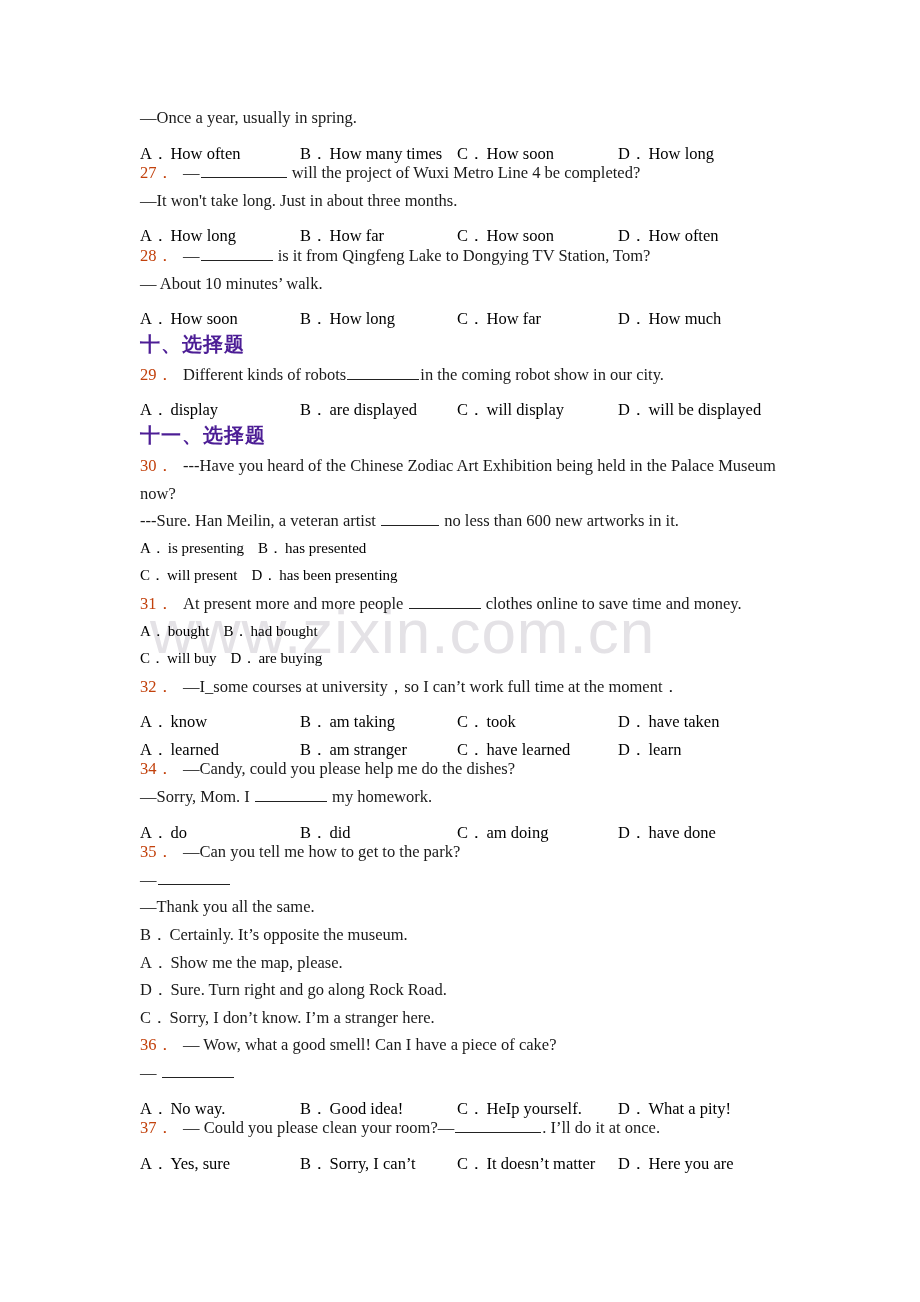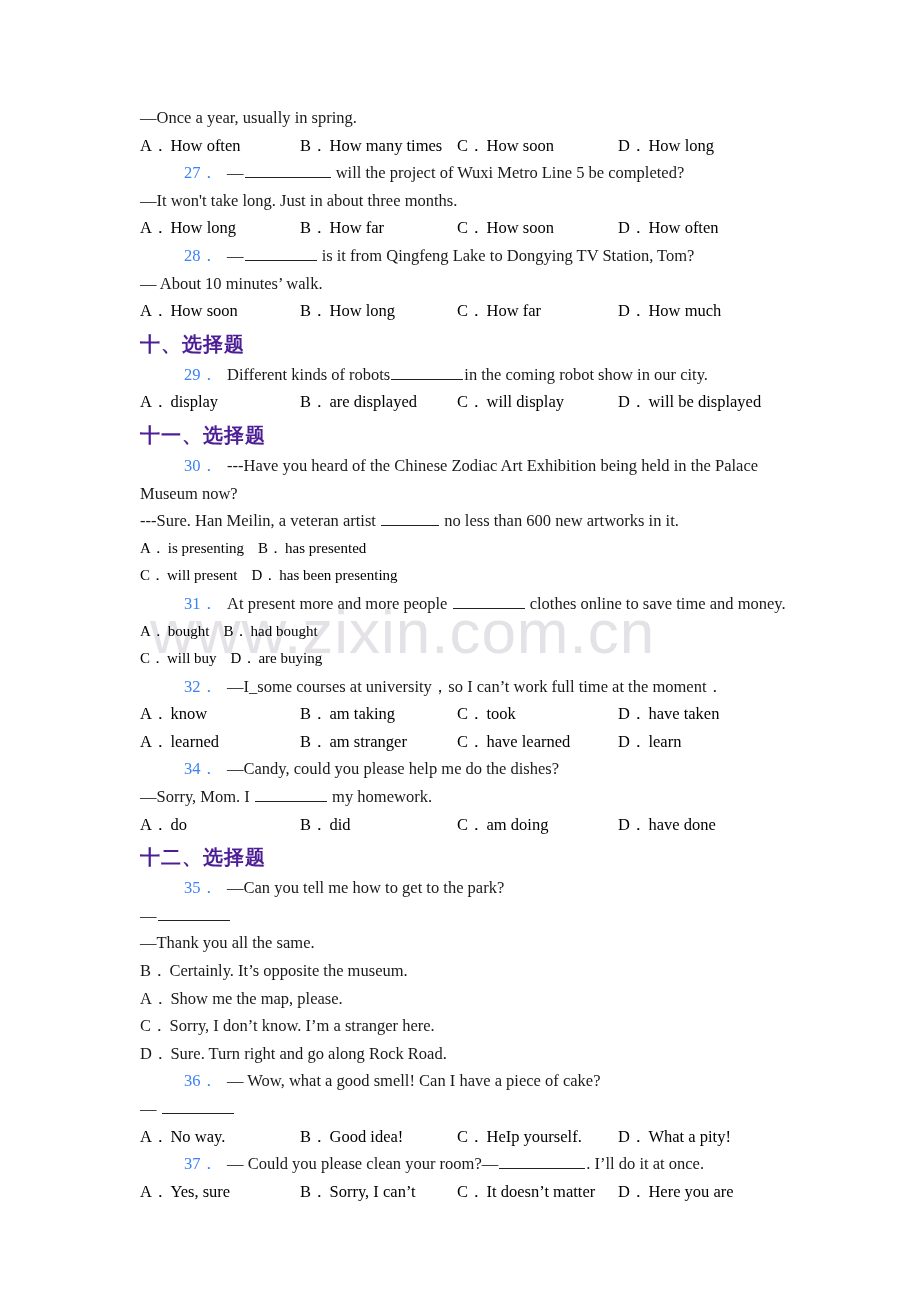--- a/index.html
+++ b/index.html
@@ -43,43 +43,42 @@
     z-index: 2;
   }
   .line {
     font-size: 16.5px;
     line-height: 27.6px;
     white-space: nowrap;
     color: #1a1a1a;
   }
   .line.wrap { white-space: normal; }
   .qnum {
-    color: #3b82f6;
-    margin-left: 44px;
+    color: #c2410c;
   }
   .qnum-sp { display: inline-block; width: 10px; }
   .heading {
     font-family: "DejaVu Sans", "Liberation Sans", sans-serif;
     font-weight: bold;
     font-size: 20px;
     line-height: 34px;
     color: #4c1d95;
     letter-spacing: 1px;
     margin-top: 2px;
   }
   .opts {
     font-size: 16.5px;
     line-height: 27.6px;
     position: relative;
     height: 27.6px;
     white-space: nowrap;
   }
   .opts .o {
     position: absolute;
-    top: 0;
+    top: 8px;
   }
   .opts .o.a { left: 0px; }
   .opts .o.b { left: 160px; }
   .opts .o.c { left: 317px; }
   .opts .o.d { left: 478px; }
   .optlabel { margin-right: 2px; }
   .opts-inline {
     font-size: 15px;
     line-height: 27.6px;
     white-space: nowrap;
@@ -107,21 +106,21 @@
 
     <div class="line">—Once a year, usually in spring.</div>
 
     <div class="opts">
       <span class="o a"><span class="optlabel">A．</span><span>How often</span></span>
       <span class="o b"><span class="optlabel">B．</span><span>How many times</span></span>
       <span class="o c"><span class="optlabel">C．</span><span>How soon</span></span>
       <span class="o d"><span class="optlabel">D．</span><span>How long</span></span>
     </div>
 
-    <div class="line"><span class="qnum">27．</span><span class="qnum-sp"></span><span>—</span><span class="blank b-xl"></span> <span>will the project of Wuxi Metro Line 5 be completed?</span></div>
+    <div class="line"><span class="qnum">27．</span><span class="qnum-sp"></span><span>—</span><span class="blank b-xl"></span> <span>will the project of Wuxi Metro Line 4 be completed?</span></div>
     <div class="line">—It won't take long. Just in about three months.</div>
     <div class="opts">
       <span class="o a"><span class="optlabel">A．</span><span>How long</span></span>
       <span class="o b"><span class="optlabel">B．</span><span>How far</span></span>
       <span class="o c"><span class="optlabel">C．</span><span>How soon</span></span>
       <span class="o d"><span class="optlabel">D．</span><span>How often</span></span>
     </div>
 
     <div class="line"><span class="qnum">28．</span><span class="qnum-sp"></span><span>—</span><span class="blank b-lg"></span> <span>is it from Qingfeng Lake to Dongying TV Station, Tom?</span></div>
     <div class="line">— About 10 minutes’ walk.</div>
@@ -170,29 +169,28 @@
 
     <div class="line"><span class="qnum">34．</span><span class="qnum-sp"></span><span>—Candy, could you please help me do the dishes?</span></div>
     <div class="line"><span>—Sorry, Mom. I</span> <span class="blank b-lg"></span> <span>my homework.</span></div>
     <div class="opts">
       <span class="o a"><span class="optlabel">A．</span><span>do</span></span>
       <span class="o b"><span class="optlabel">B．</span><span>did</span></span>
       <span class="o c"><span class="optlabel">C．</span><span>am doing</span></span>
       <span class="o d"><span class="optlabel">D．</span><span>have done</span></span>
     </div>
 
-    <div class="heading">十二、选择题</div>
 
     <div class="line"><span class="qnum">35．</span><span class="qnum-sp"></span><span>—Can you tell me how to get to the park?</span></div>
     <div class="line"><span>—</span><span class="blank b-lg"></span></div>
     <div class="line">—Thank you all the same.</div>
     <div class="line"><span class="optlabel">B．</span><span>Certainly. It’s opposite the museum.</span></div>
     <div class="line"><span class="optlabel">A．</span><span>Show me the map, please.</span></div>
+    <div class="line"><span class="optlabel">D．</span><span>Sure. Turn right and go along Rock Road.</span></div>
     <div class="line"><span class="optlabel">C．</span><span>Sorry, I don’t know. I’m a stranger here.</span></div>
-    <div class="line"><span class="optlabel">D．</span><span>Sure. Turn right and go along Rock Road.</span></div>
 
     <div class="line"><span class="qnum">36．</span><span class="qnum-sp"></span><span>— Wow, what a good smell! Can I have a piece of cake?</span></div>
     <div class="line"><span>—</span> <span class="blank b-lg"></span></div>
     <div class="opts">
       <span class="o a"><span class="optlabel">A．</span><span>No way.</span></span>
       <span class="o b"><span class="optlabel">B．</span><span>Good idea!</span></span>
       <span class="o c"><span class="optlabel">C．</span><span>HeIp yourself.</span></span>
       <span class="o d"><span class="optlabel">D．</span><span>What a pity!</span></span>
     </div>
 

